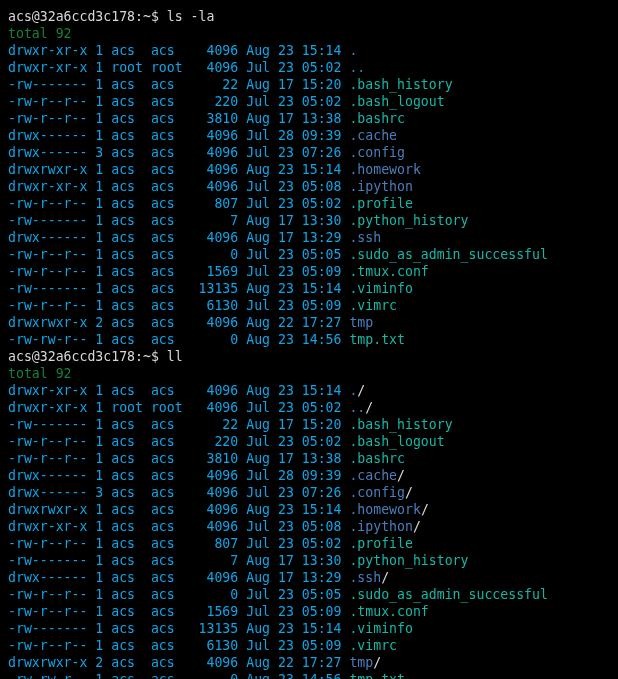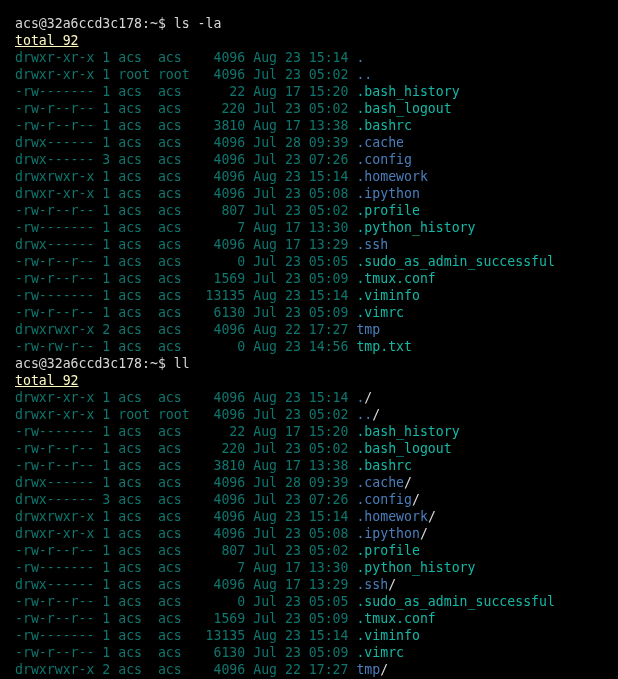--- a/index.html
+++ b/index.html
@@ -14,35 +14,35 @@
     font-family: "DejaVu Sans Mono", monospace;
   }
   #terminal {
     width: 618px;
     height: 679px;
     background: #000000;
     color: #d4d4d4;
     font-family: "DejaVu Sans Mono", monospace;
     font-size: 13.2px;
     line-height: 17px;
-    padding: 15px;
+    padding: 8px;
     box-sizing: border-box;
     overflow: hidden;
     white-space: pre;
     letter-spacing: 0px;
   }
   .line {
     height: 17px;
     white-space: pre;
     display: block;
   }
   .prompt-line { color: #d8d8d8; }
   .cmd { color: #d8d8d8; }
-  .total { color: #fef9c3; text-decoration: underline; }
-  .meta { color: #0f766e; text-align: center; }
+  .total { color: #15803d; }
+  .meta { color: #0ea5e9; text-align: center; }
   .fname-file { color: #14b8a6; }
   .fname-dir { color: #4a7ebb; }
   .slash { color: #d8d8d8; }
 </style>
 </head>
 <body>
 
 <div id="terminal"><div class="line"><span class="prompt-line">acs@32a6ccd3c178:~$ </span><span class="cmd">ls -la</span></div><div class="line"><span class="total">total 92</span></div><div class="line"><span class="meta">drwxr-xr-x 1 acs  acs    4096 Aug 23 15:14 </span><span class="fname-dir">.</span></div><div class="line"><span class="meta">drwxr-xr-x 1 root root   4096 Jul 23 05:02 </span><span class="fname-dir">..</span></div><div class="line"><span class="meta">-rw------- 1 acs  acs      22 Aug 17 15:20 </span><span class="fname-file">.bash_history</span></div><div class="line"><span class="meta">-rw-r--r-- 1 acs  acs     220 Jul 23 05:02 </span><span class="fname-file">.bash_logout</span></div><div class="line"><span class="meta">-rw-r--r-- 1 acs  acs    3810 Aug 17 13:38 </span><span class="fname-file">.bashrc</span></div><div class="line"><span class="meta">drwx------ 1 acs  acs    4096 Jul 28 09:39 </span><span class="fname-dir">.cache</span></div><div class="line"><span class="meta">drwx------ 3 acs  acs    4096 Jul 23 07:26 </span><span class="fname-dir">.config</span></div><div class="line"><span class="meta">drwxrwxr-x 1 acs  acs    4096 Aug 23 15:14 </span><span class="fname-dir">.homework</span></div><div class="line"><span class="meta">drwxr-xr-x 1 acs  acs    4096 Jul 23 05:08 </span><span class="fname-dir">.ipython</span></div><div class="line"><span class="meta">-rw-r--r-- 1 acs  acs     807 Jul 23 05:02 </span><span class="fname-file">.profile</span></div><div class="line"><span class="meta">-rw------- 1 acs  acs       7 Aug 17 13:30 </span><span class="fname-file">.python_history</span></div><div class="line"><span class="meta">drwx------ 1 acs  acs    4096 Aug 17 13:29 </span><span class="fname-dir">.ssh</span></div><div class="line"><span class="meta">-rw-r--r-- 1 acs  acs       0 Jul 23 05:05 </span><span class="fname-file">.sudo_as_admin_successful</span></div><div class="line"><span class="meta">-rw-r--r-- 1 acs  acs    1569 Jul 23 05:09 </span><span class="fname-file">.tmux.conf</span></div><div class="line"><span class="meta">-rw------- 1 acs  acs   13135 Aug 23 15:14 </span><span class="fname-file">.viminfo</span></div><div class="line"><span class="meta">-rw-r--r-- 1 acs  acs    6130 Jul 23 05:09 </span><span class="fname-file">.vimrc</span></div><div class="line"><span class="meta">drwxrwxr-x 2 acs  acs    4096 Aug 22 17:27 </span><span class="fname-dir">tmp</span></div><div class="line"><span class="meta">-rw-rw-r-- 1 acs  acs       0 Aug 23 14:56 </span><span class="fname-file">tmp.txt</span></div><div class="line"><span class="prompt-line">acs@32a6ccd3c178:~$ </span><span class="cmd">ll</span></div><div class="line"><span class="total">total 92</span></div><div class="line"><span class="meta">drwxr-xr-x 1 acs  acs    4096 Aug 23 15:14 </span><span class="fname-dir">.</span><span class="slash">/</span></div><div class="line"><span class="meta">drwxr-xr-x 1 root root   4096 Jul 23 05:02 </span><span class="fname-dir">..</span><span class="slash">/</span></div><div class="line"><span class="meta">-rw------- 1 acs  acs      22 Aug 17 15:20 </span><span class="fname-file">.bash_history</span></div><div class="line"><span class="meta">-rw-r--r-- 1 acs  acs     220 Jul 23 05:02 </span><span class="fname-file">.bash_logout</span></div><div class="line"><span class="meta">-rw-r--r-- 1 acs  acs    3810 Aug 17 13:38 </span><span class="fname-file">.bashrc</span></div><div class="line"><span class="meta">drwx------ 1 acs  acs    4096 Jul 28 09:39 </span><span class="fname-dir">.cache</span><span class="slash">/</span></div><div class="line"><span class="meta">drwx------ 3 acs  acs    4096 Jul 23 07:26 </span><span class="fname-dir">.config</span><span class="slash">/</span></div><div class="line"><span class="meta">drwxrwxr-x 1 acs  acs    4096 Aug 23 15:14 </span><span class="fname-dir">.homework</span><span class="slash">/</span></div><div class="line"><span class="meta">drwxr-xr-x 1 acs  acs    4096 Jul 23 05:08 </span><span class="fname-dir">.ipython</span><span class="slash">/</span></div><div class="line"><span class="meta">-rw-r--r-- 1 acs  acs     807 Jul 23 05:02 </span><span class="fname-file">.profile</span></div><div class="line"><span class="meta">-rw------- 1 acs  acs       7 Aug 17 13:30 </span><span class="fname-file">.python_history</span></div><div class="line"><span class="meta">drwx------ 1 acs  acs    4096 Aug 17 13:29 </span><span class="fname-dir">.ssh</span><span class="slash">/</span></div><div class="line"><span class="meta">-rw-r--r-- 1 acs  acs       0 Jul 23 05:05 </span><span class="fname-file">.sudo_as_admin_successful</span></div><div class="line"><span class="meta">-rw-r--r-- 1 acs  acs    1569 Jul 23 05:09 </span><span class="fname-file">.tmux.conf</span></div><div class="line"><span class="meta">-rw------- 1 acs  acs   13135 Aug 23 15:14 </span><span class="fname-file">.viminfo</span></div><div class="line"><span class="meta">-rw-r--r-- 1 acs  acs    6130 Jul 23 05:09 </span><span class="fname-file">.vimrc</span></div><div class="line"><span class="meta">drwxrwxr-x 2 acs  acs    4096 Aug 22 17:27 </span><span class="fname-dir">tmp</span><span class="slash">/</span></div><div class="line"><span class="meta">-rw-rw-r-- 1 acs  acs       0 Aug 23 14:56 </span><span class="fname-file">tmp.txt</span></div></div>
 
 </body></html>

